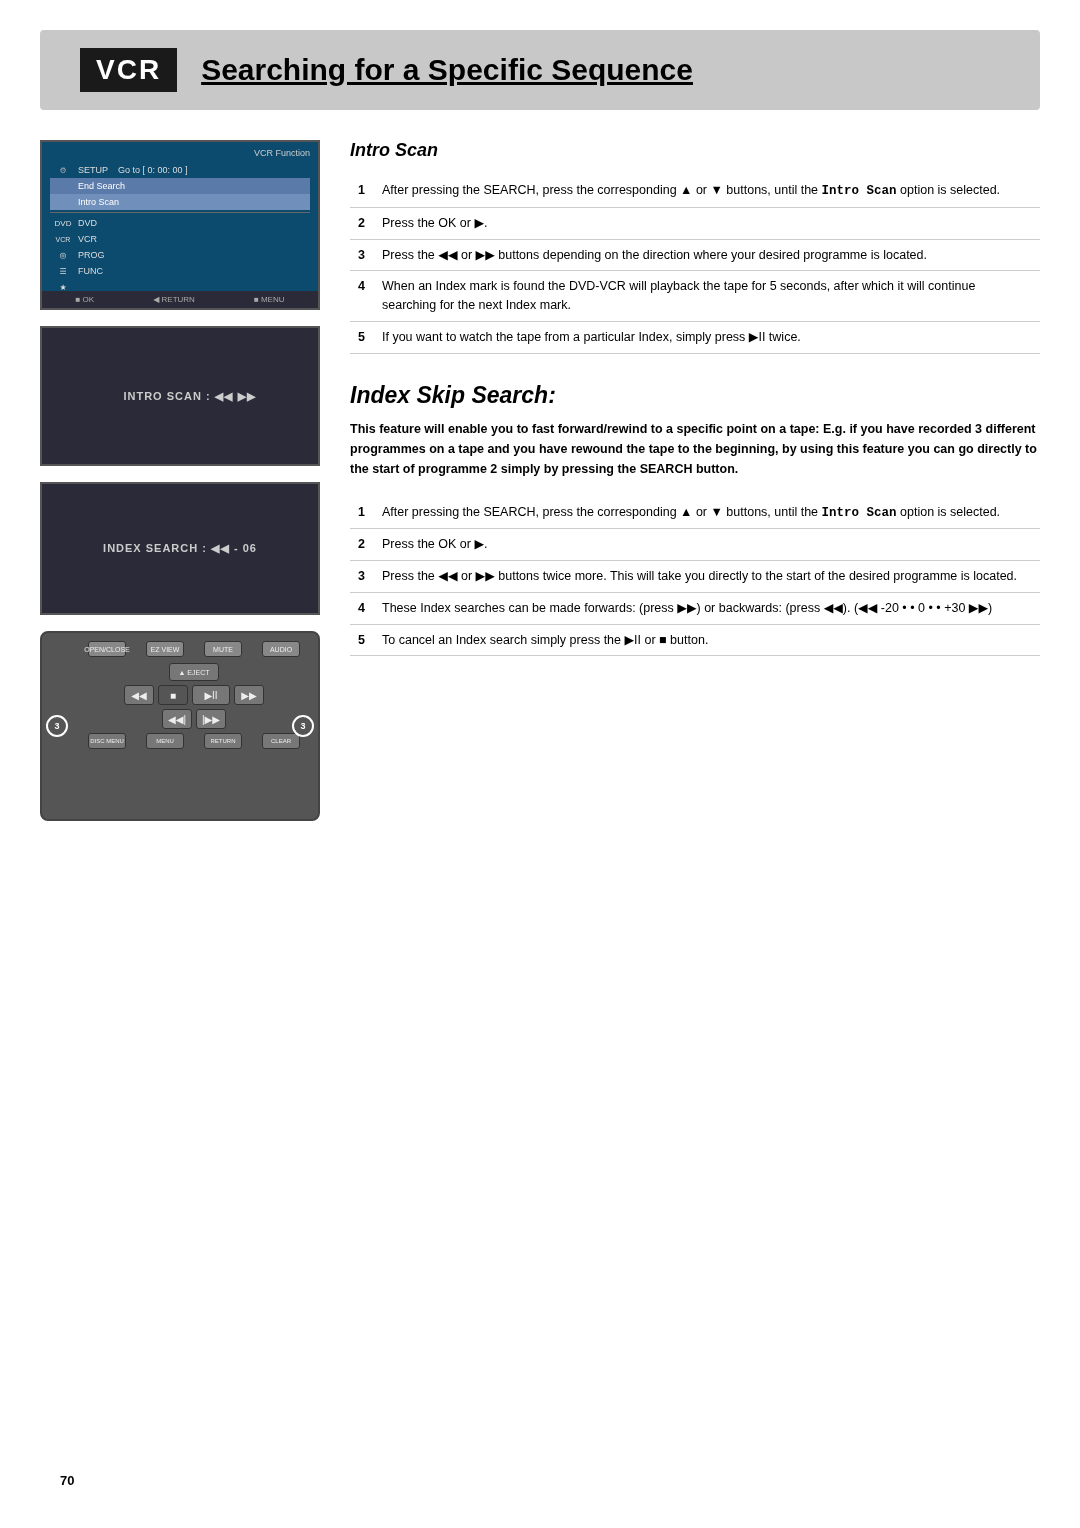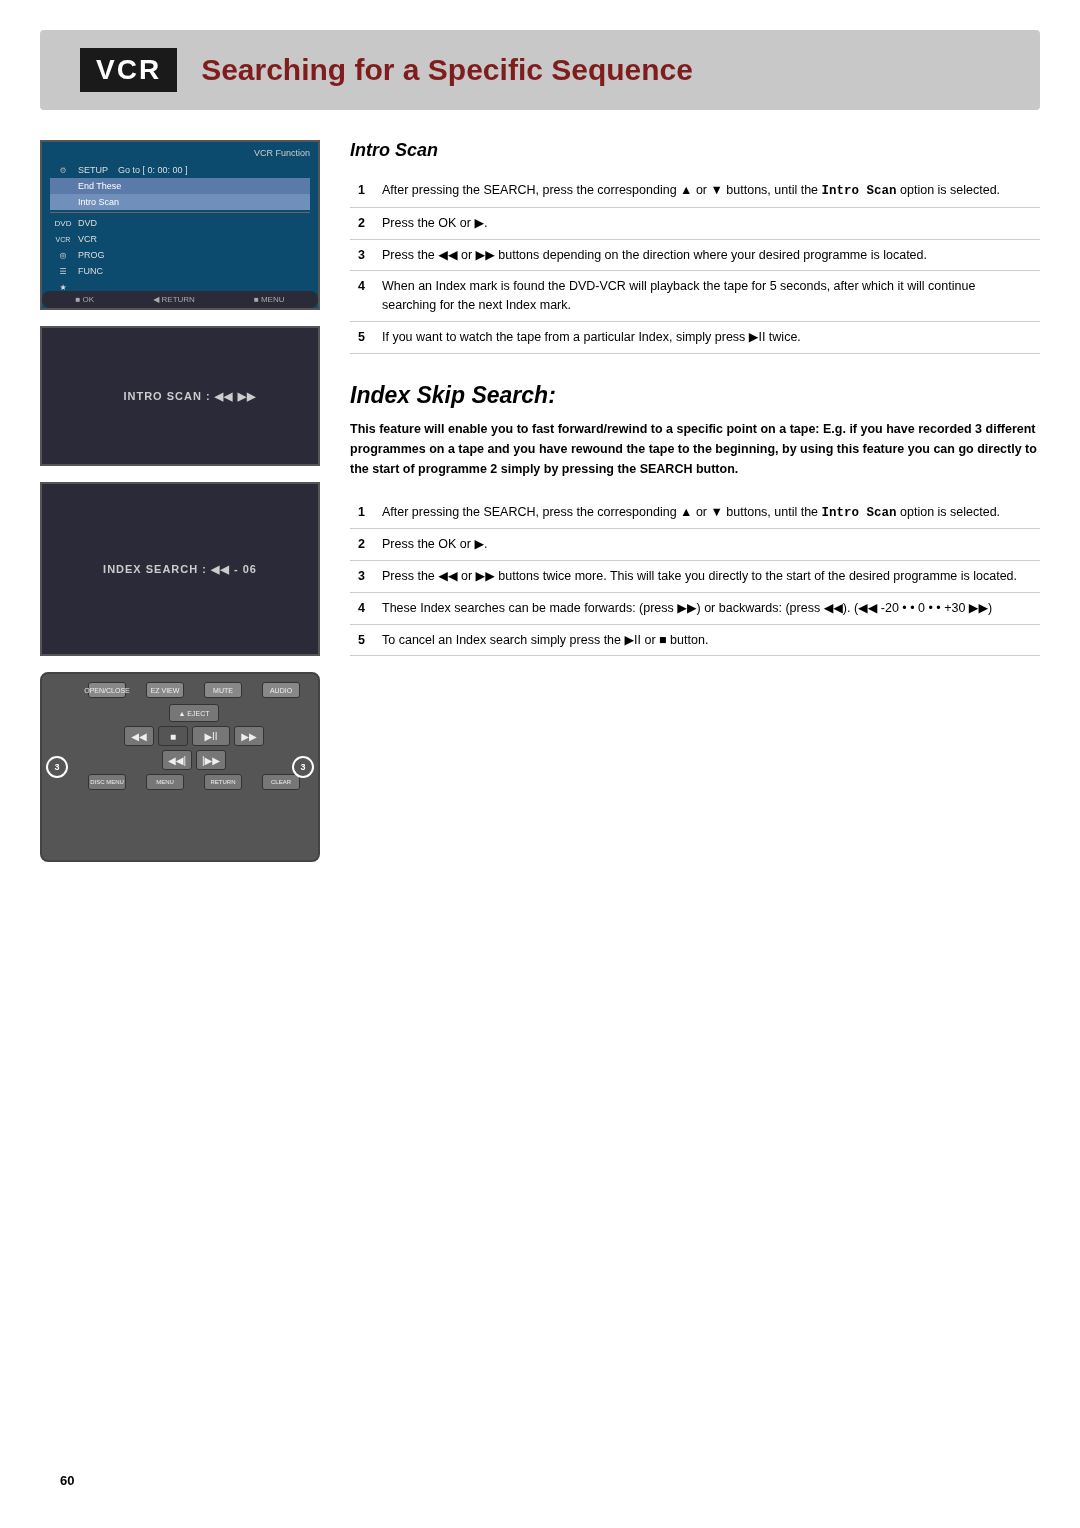--- a/index.html
+++ b/index.html
@@ -26,21 +26,22 @@
       color: #fff;
       font-size: 28px;
       font-weight: 900;
       padding: 6px 16px;
       margin-right: 24px;
       letter-spacing: 2px;
     }
     .page-title {
       font-size: 30px;
       font-weight: 700;
-      color: #7f1d1d;
+      color: #000000;
+      text-decoration: underline;
     }
 
     
     .gb-circle {
       position: absolute;
       left: 40px;
       top: 200px;
       width: 36px;
       height: 36px;
       border: 2px solid #333;
@@ -122,21 +123,20 @@
     }
     .bottom-bar {
       position: absolute;
       bottom: 0;
       left: 0;
       right: 0;
       background: #2a2a38;
       display: flex;
       justify-content: space-around;
       padding: 4px;
-      border-radius: 8px;
     }
     .bottom-bar span {
       font-size: 8px;
       color: #aaa;
     }
 
     
     .screen-dark {
       background: #2a2a38;
       border: 2px solid #555;
@@ -155,21 +155,21 @@
     .screen-label-row {
       display: flex;
       align-items: center;
       gap: 8px;
     }
 
     
     .screen-dark2 {
       background: #2a2a38;
       border: 2px solid #555;
-      height: 174px;
+      height: 133px;
       display: flex;
       align-items: center;
       justify-content: center;
     }
 
     
     .remote-mockup {
       background: #555;
       border: 2px solid #444;
       border-radius: 8px;
@@ -336,21 +336,21 @@
     <div class="screen-menu">
       <div class="screen-menu-inner">
         <div class="vcr-function-label">VCR Function</div>
         <div class="menu-row">
           <div class="menu-icon gear-icon-svg">⚙</div>
           <span>SETUP</span>
           <span style="margin-left:4px;">Go to [ 0: 00: 00 ]</span>
         </div>
         <div class="menu-row active">
           <div class="menu-icon"></div>
-          <span>End These</span>
+          <span>End Search</span>
         </div>
         <div class="menu-row active" style="background:#7090bb;">
           <div class="menu-icon"></div>
           <span>Intro Scan</span>
         </div>
         <div class="menu-separator"></div>
         <div class="menu-row">
           <div class="menu-icon" style="font-size:8px;">DVD</div>
           <span>DVD</span>
         </div>
@@ -475,13 +475,13 @@
       <tr>
         <td class="step-num">5</td>
         <td>To cancel an Index search simply press the ▶II or ■ button.</td>
       </tr>
     </tbody>
       </table>
 
   </div>
 </div>
 
-<div class="page-number">60</div>
+<div class="page-number">70</div>
 
 </body></html>

